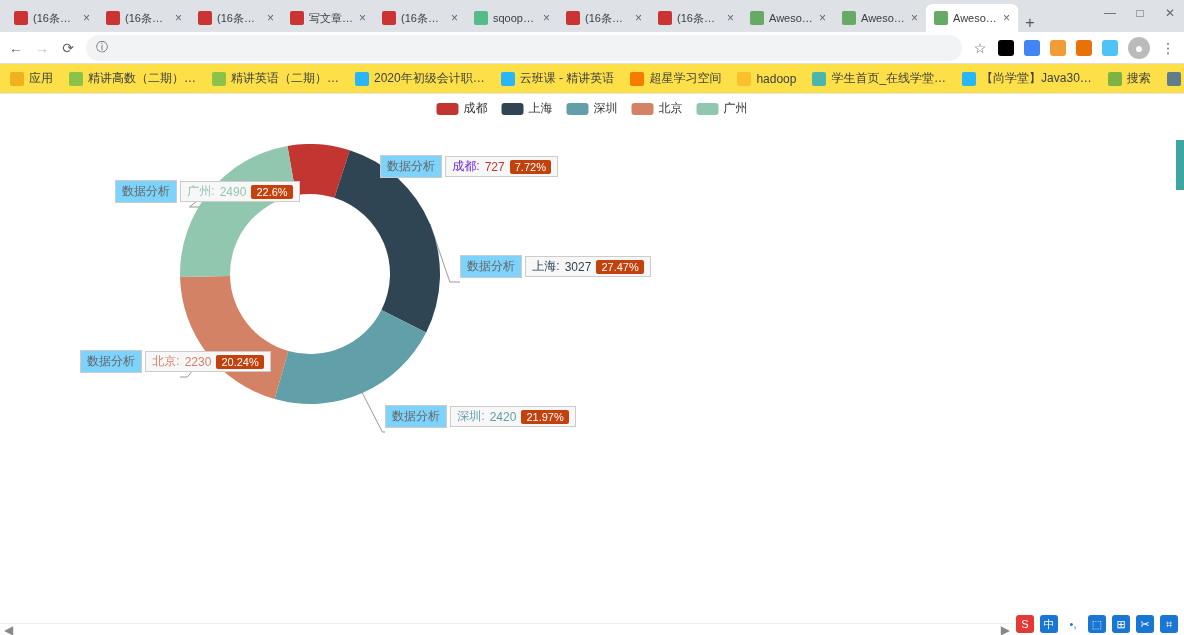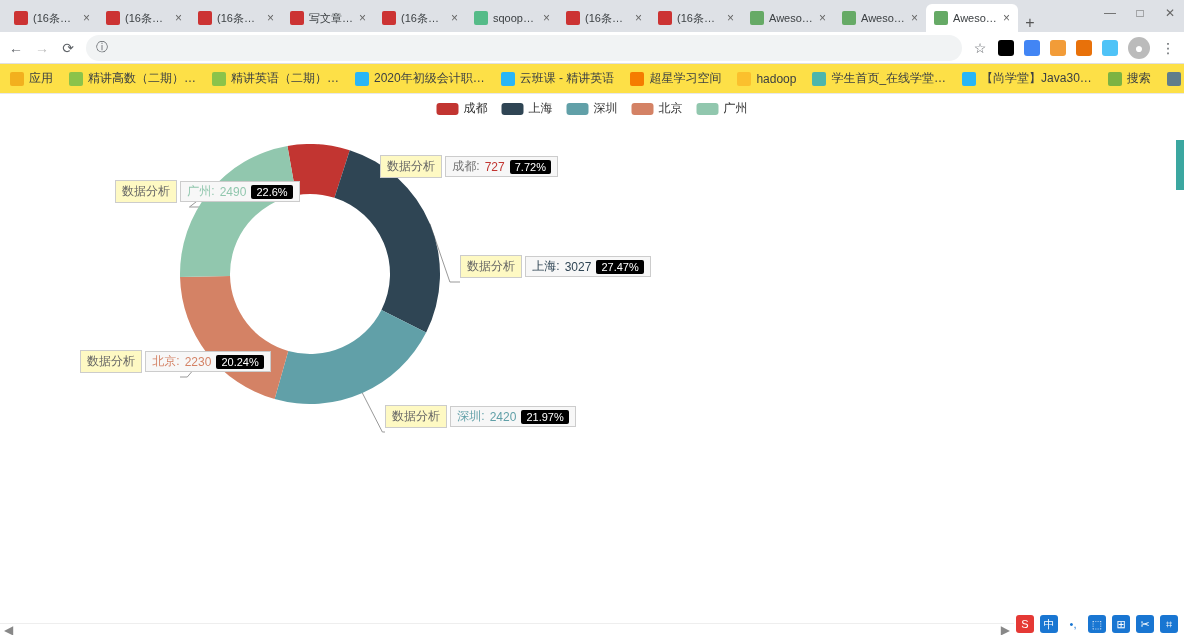--- a/index.html
+++ b/index.html
@@ -25,24 +25,24 @@
   .bm-item .bicon { width: 14px; height: 14px; border-radius: 2px; display: inline-block; }
   
   .page { position: relative; }
   .chart-title { font-size: 16px; font-weight: bold; padding: 8px 6px; }
   .legend { position: absolute; top: 6px; left: 50%; transform: translateX(-50%); display: flex; gap: 14px; align-items: center; font-size: 12px; color: #333; }
   .legend .item { display: flex; align-items: center; gap: 5px; }
   .legend .sw { width: 22px; height: 12px; border-radius: 3px; }
   .chart-stage { position: relative; width: 700px; height: 420px; }
   .donut-svg { position: absolute; left: 180px; top: 50px; }
   .annot { position: absolute; font-size: 12px; }
-  .annot .cat { background: #fef9c3; border: 1px solid #ccc; padding: 2px 6px; display: inline-block; white-space: nowrap; color: #666; }
+  .annot .cat { background: #7dd3fc; border: 1px solid #ccc; padding: 2px 6px; display: inline-block; white-space: nowrap; color: #666; }
   .annot .row2 { margin-top: 2px; background: #f7f7f7; border: 1px solid #ccc; padding: 1px 6px; display: inline-flex; align-items: center; gap: 5px; white-space: nowrap; }
   .annot .city { font-weight: 500; }
-  .annot .pct { background: #000000; color: #fff; padding: 1px 5px; border-radius: 2px; font-size: 11px; }
+  .annot .pct { background: #c2410c; color: #fff; padding: 1px 5px; border-radius: 2px; font-size: 11px; }
   .leader { stroke: #999; stroke-width: 1; fill: none; }
   .right-strip { position: absolute; right: 0; top: 140px; width: 8px; height: 50px; background: #3ba7a0; }
   .taskbar { position: fixed; bottom: 0; right: 0; height: 22px; display: flex; align-items: center; gap: 6px; padding: 0 6px; font-size: 11px; }
   .taskbar .tb { width: 18px; height: 18px; border-radius: 3px; display: flex; align-items: center; justify-content: center; color: #fff; font-size: 11px; }
   .hscroll { position: fixed; bottom: 0; left: 0; right: 170px; height: 12px; border-top: 1px solid #eee; display:flex; align-items:center; justify-content:space-between; padding:0 4px; color:#888;}
 </style>
 </head>
 <body>
 
 <div class="window-controls">
@@ -210,21 +210,21 @@
       </svg>
   <svg width="260" height="260" viewBox="0 0 260 260" class="donut-svg">
         <path d="M 107.42573690329905 1.9749921084129483 A 130 130 0 0 1 169.75207531475235 6.226931410058938 L 154.46281557830915 53.831957790805504 A 80 80 0 0 0 116.10814578664558 51.215379759023364 Z" fill="#c23531"></path>
         <path d="M 169.75207531475235 6.226931410058938 A 130 130 0 0 1 246.12908176910702 188.42975583950403 L 201.46405031945048 165.95677282431018 A 80 80 0 0 0 154.46281557830915 53.831957790805504 Z" fill="#2f4554"></path>
         <path d="M 246.12908176910702 188.42975583950403 A 130 130 0 0 1 94.648034708657 255.1009134660482 L 108.2449444360966 206.9851775175681 A 80 80 0 0 0 201.46405031945048 165.95677282431018 Z" fill="#61a0a8"></path>
         <path d="M 94.648034708657 255.1009134660482 A 130 130 0 0 1 0.036501055104906754 133.0804126347375 L 50.02246218775686 131.89563854445385 A 80 80 0 0 0 108.2449444360966 206.9851775175681 Z" fill="#d48265"></path>
         <path d="M 0.036501055104906754 133.0804126347375 A 130 130 0 0 1 107.42573690329905 1.9749921084129483 L 116.10814578664558 51.215379759023364 A 80 80 0 0 0 50.02246218775686 131.89563854445385 Z" fill="#91c7ae"></path>
       </svg>
       <div class="annot" style="left: 380px; top: 60px;"><div class="cat">数据分析</div>
     <div class="row2">
-      <span class="city" style="color:#737373">成都:</span>
+      <span class="city" style="color:#6d28d9">成都:</span>
       <span style="color:#c23531">727</span>
       <span class="pct">7.72%</span>
     </div></div>
       <div class="annot" style="left: 460px; top: 160px;"><div class="cat">数据分析</div>
     <div class="row2">
       <span class="city" style="color:#2f4554">上海:</span>
       <span style="color:#2f4554">3027</span>
       <span class="pct">27.47%</span>
     </div></div>
       <div class="annot" style="left: 385px; top: 310px;"><div class="cat">数据分析</div>

